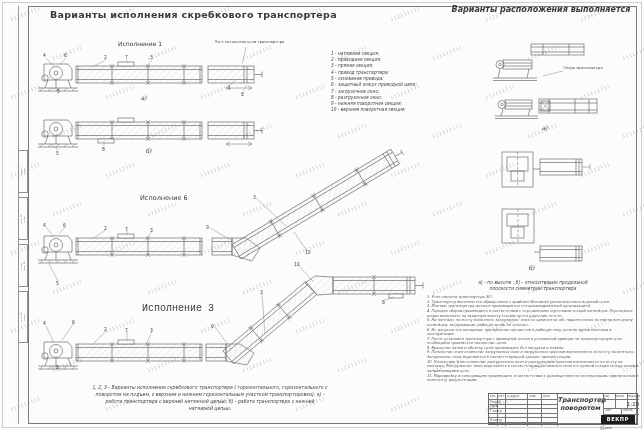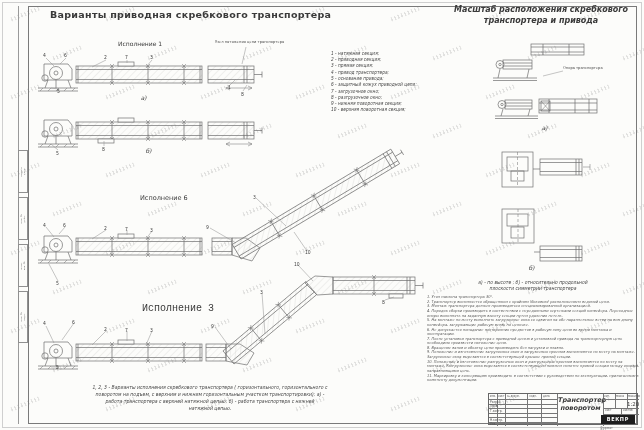--- a/index.html
+++ b/index.html
@@ -247,23 +247,22 @@
       <path d="M583,167 H590 M590,164 V170" stroke-width="0.5"></path>
       <rect x="502" y="209" width="32" height="34"></rect>
       <rect x="507" y="214" width="21" height="12"></rect>
       <rect x="511" y="227" width="13" height="11"></rect>
       <path d="M518,209 V243" stroke-dasharray="3,2" stroke-width="0.5"></path>
       <rect x="540" y="246" width="42" height="15"></rect>
       <path d="M540,249.5 H582 M540,257.5 H582 M576,246 V261 M579,246 V261 M534,252 H540"></path>
     </g>
   </svg>
 
-  <div class="t" style="left:50px;top:9px;font-size:9.5px;font-weight:600;letter-spacing:0.3px;">Варианты приводная скребкового транспортера</div>
-  <div class="t it" style="left:445px;top:5px;width:192px;text-align:center;font-size:8px;font-weight:600;">Масштаб расположения скребкового</div>
-  <div class="t it" style="left:445px;top:15.5px;width:192px;text-align:center;font-size:8px;font-weight:600;">транспортера и привода</div>
+  <div class="t" style="left:50px;top:9px;font-size:9.5px;font-weight:600;letter-spacing:0.3px;">Варианты исполнения скребкового транспортера</div>
+  <div class="t it" style="left:445px;top:5px;width:192px;text-align:center;font-size:8px;font-weight:600;">Варианты расположения выполняется</div>
 
   <div class="t" style="left:118px;top:40px;font-size:6px;">Исполнение  1</div>
   <div class="t" style="left:140px;top:194px;font-size:6.5px;">Исполнение  6</div>
   <div class="t" style="left:142px;top:303px;font-size:10px;font-family:Liberation Mono, monospace;">Исполнение  3</div>
   <div class="blk" style="left:215px;top:40px;font-size:8px;transform:scale(.45);white-space:nowrap;">Узел натяжения цепи транспортера</div>
   <div class="blk" style="left:563px;top:66px;font-size:8px;transform:scale(.45);white-space:nowrap;">Опора транспортера</div>
 
   <div class="t it" style="left:141px;top:94px;font-size:6px;">а)</div>
   <div class="t it" style="left:146px;top:147px;font-size:6px;">б)</div>
   <div class="t it" style="left:542px;top:124px;font-size:6px;">а)</div>

